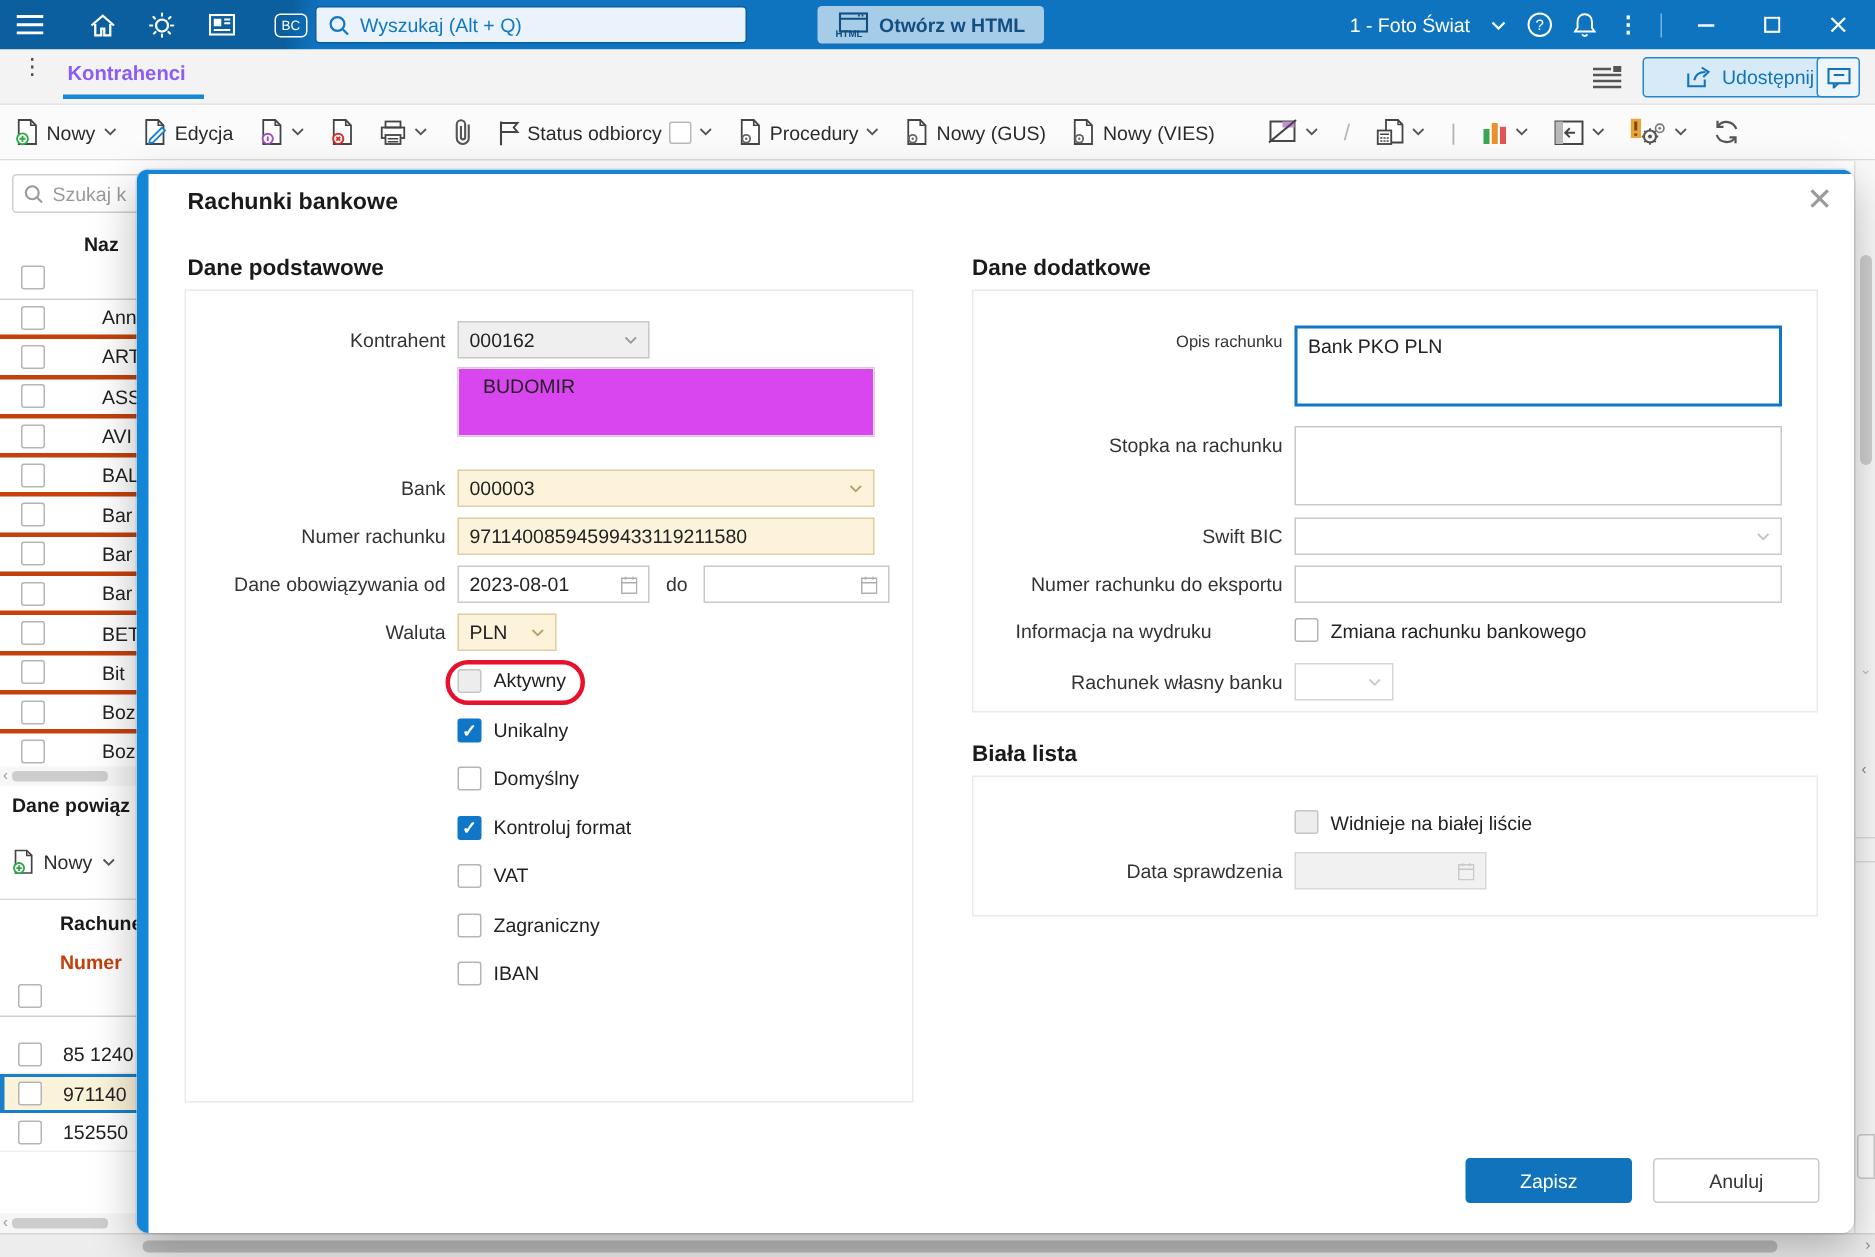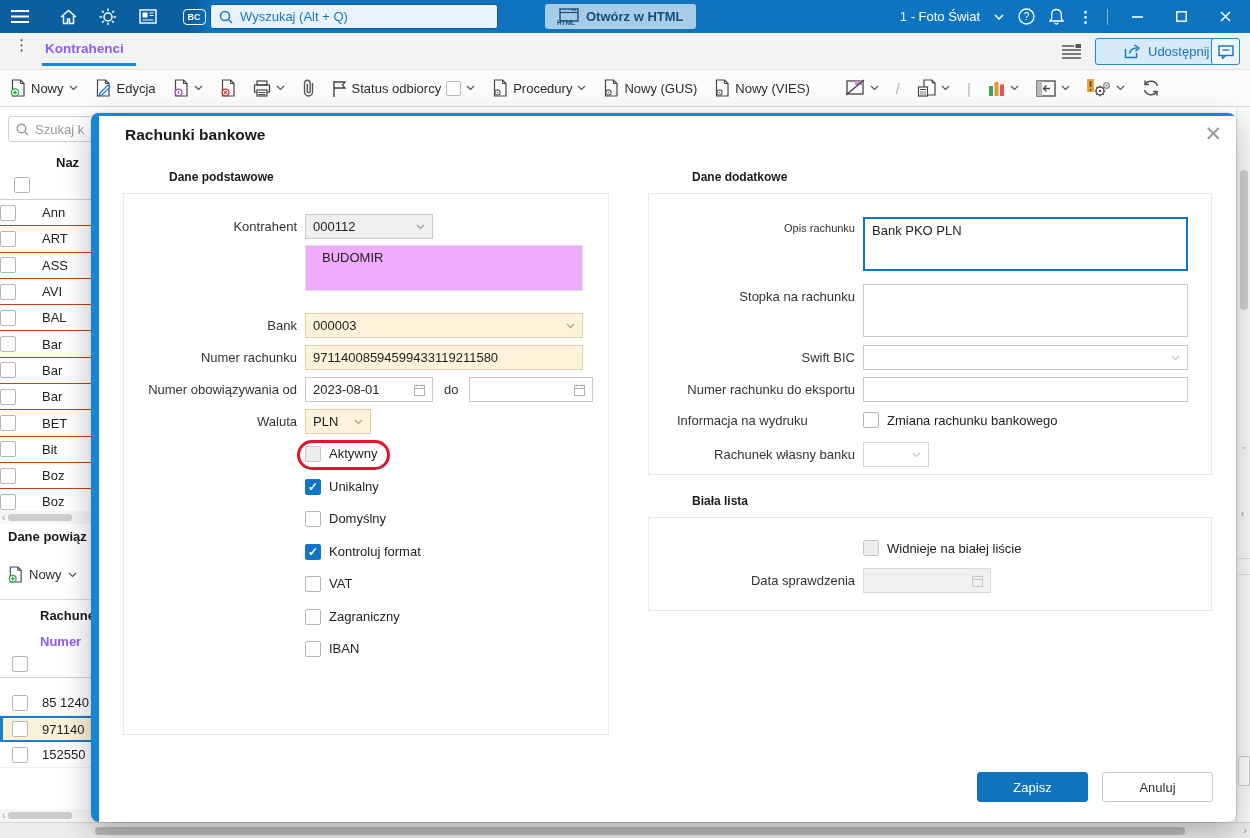--- a/index.html
+++ b/index.html
@@ -47,29 +47,29 @@
   .lp-search{position:absolute;left:8px;top:9px;width:140px;height:26px;box-sizing:border-box;border:1px solid #cfcfcf;border-radius:3px;
     display:flex;align-items:center;gap:6px;padding:0 7px;color:#9a9a9a;font-size:13px;background:#fff;}
   .lp-header{position:absolute;left:0;top:41px;width:160px;height:52px;border-bottom:1px solid #cfcfcf;box-sizing:border-box;}
   .lp-colname{position:absolute;left:56px;top:7px;font-weight:700;font-size:13px;color:#1a1a1a;}
   .chk{width:16px;height:16px;box-sizing:border-box;border:1px solid #b5b5b5;background:#fff;border-radius:2px;
     display:inline-flex;align-items:center;justify-content:center;flex:none;cursor:pointer;}
   .chk.checked{background:#1077c8;border-color:#1077c8;}
   .chk.checked::after{content:"✓";color:#fff;font-size:12px;font-weight:700;line-height:1;}
   .chk.dis{background:#ededed;border-color:#c6c6c6;}
   .lp-rows{position:absolute;left:0;top:93px;width:160px;}
-  .lp-row{height:26.3px;display:flex;align-items:center;gap:26px;padding-left:0;border-bottom:1px solid #c2410c;box-sizing:border-box;}
+  .lp-row{height:26.3px;display:flex;align-items:center;gap:38px;padding-left:14px;border-bottom:3px solid #c2410c;box-sizing:border-box;}
   .lp-txt{font-size:13px;color:#222;}
   .lp-hscroll{position:absolute;left:0;top:404px;width:160px;height:13px;background:#f6f6f6;display:flex;align-items:center;gap:3px;padding-left:2px;box-sizing:border-box;}
   .lp-hthumb{width:64px;height:7px;background:#cdcdcd;border-radius:3px;}
   .lp-sec{position:absolute;left:8px;top:422px;font-size:13px;font-weight:700;color:#1a1a1a;}
   .lp-new{position:absolute;left:8px;top:459px;display:flex;align-items:center;gap:6px;font-size:13px;color:#2b2b2b;cursor:pointer;}
   .lp-h2{position:absolute;left:0;top:492px;width:160px;height:79px;border-top:1px solid #dcdcdc;border-bottom:1px solid #cfcfcf;box-sizing:border-box;}
   .lp-h2 .c1{position:absolute;left:40px;top:8px;font-weight:700;font-size:13px;color:#1a1a1a;}
-  .lp-h2 .c2{position:absolute;left:40px;top:34px;font-weight:700;font-size:13px;color:#8b5cf6;}
+  .lp-h2 .c2{position:absolute;left:40px;top:34px;font-weight:700;font-size:13px;color:#c2410c;}
   .rel-rows{position:absolute;left:0;top:571px;width:160px;margin-top:12px;}
   .rel-row{height:26px;display:flex;align-items:center;gap:14px;padding-left:12px;border-bottom:1px solid #efefef;box-sizing:border-box;font-size:13px;color:#222;}
   .rel-row.sel{background:#fbf2da;border-top:2px solid #1a7fc9;border-bottom:2px solid #1a7fc9;border-left:3px solid #1a7fc9;padding-left:9px;}
   .lp-hscroll2{position:absolute;left:0;top:702px;width:160px;height:13px;background:#f6f6f6;display:flex;align-items:center;gap:3px;padding-left:2px;box-sizing:border-box;}
 
   
   .rstrip{position:absolute;left:1236px;top:107px;width:14px;height:715px;background:#fafafa;border-left:1px solid #e4e4e4;box-sizing:border-box;z-index:1;}
   .rthumb{position:absolute;left:3px;top:63px;width:8px;height:140px;background:#d0d0d0;border-radius:4px;}
   .rline{position:absolute;left:0;width:14px;height:1px;background:#dedede;}
   .rbox{position:absolute;left:1px;top:649px;width:12px;height:30px;background:#fff;border:1px solid #ccc;border-radius:3px 0 0 3px;box-sizing:border-box;}
@@ -79,33 +79,33 @@
   .fthumb{position:absolute;left:95px;top:4px;width:1090px;height:8px;background:#bdbdbd;border-radius:4px;cursor:pointer;}
   .farrow{position:absolute;right:3px;top:1px;color:#909090;font-size:11px;cursor:pointer;}
 
   
   .dialog{position:absolute;left:91px;top:113px;width:1145px;height:709px;background:#fff;border-radius:8px;
     box-shadow:0 10px 30px rgba(0,0,0,.28),0 0 0 1px rgba(0,0,0,.06);z-index:10;overflow:hidden;}
   .dialog .edge-l{position:absolute;left:0;top:0;width:8px;height:100%;background:#1486d8;}
   .dialog .edge-t{position:absolute;left:0;top:0;width:100%;height:3px;background:#1486d8;}
   .dlg-title{position:absolute;left:34px;top:13px;font-size:15.5px;font-weight:700;color:#1a1a1a;}
   .dlg-close{position:absolute;right:14px;top:10px;font-size:21px;color:#9a9a9a;cursor:pointer;line-height:1;}
-  .sechdr{position:absolute;font-size:12px;font-weight:700;color:#1a1a1a;margin-left:44px;}
+  .sechdr{position:absolute;font-size:15px;font-weight:700;color:#1a1a1a;}
   .gbox{position:absolute;border:1px solid #e9e9e9;background:#fff;box-sizing:border-box;}
   .frow{position:absolute;display:flex;align-items:center;left:12px;}
   .flabel{width:194px;text-align:right;margin-right:8px;font-size:13px;color:#333;flex:none;}
   .frow2{position:absolute;display:flex;align-items:center;left:570px;}
   .ctl{box-sizing:border-box;height:25px;border:1px solid #c9c9c9;background:#fff;font-size:13px;color:#222;
     display:flex;align-items:center;padding:0 7px;gap:5px;}
   .ctl.beige{background:#fcf3da;border-color:#ddcfa6;}
   .ctl.gray{background:#efefef;}
   .ctl.dis{background:#f1f1f1;border-color:#d9d9d9;color:#8a8a8a;}
   .ctl .grow{flex:1;}
   .tarea{box-sizing:border-box;border:1px solid #c9c9c9;background:#fff;font-size:13px;color:#222;padding:4px 7px;position:absolute;}
-  .tarea.soft{background:#f0abfc;border-color:#e0e0e0;padding-left:16px;}
+  .tarea.soft{background:#d946ef;border-color:#e0e0e0;padding-left:16px;}
   .tarea.focus{border:2px solid #1077c8;}
   .cbcol{position:absolute;left:214px;top:333px;display:flex;flex-direction:column;gap:14.5px;}
   .cbrow{position:relative;display:inline-flex;gap:8px;height:18px;width:fit-content;}
   .cbl{font-size:13px;color:#222;white-space:nowrap;}
   .ring{position:absolute;inset:-6px -13px -6px -8px;border:3px solid #e8112d;border-radius:15px;pointer-events:none;}
   .btn{position:absolute;width:111px;height:30px;box-sizing:border-box;border-radius:3px;font-size:13px;
     display:flex;align-items:center;justify-content:center;cursor:pointer;font-family:"Liberation Sans",sans-serif;}
   .btn.primary{background:#1073bb;color:#fff;border:1px solid #1073bb;}
   .btn.secondary{background:#fff;color:#333;border:1px solid #c9c9c9;}
 </style>
@@ -132,21 +132,21 @@
         </svg>
     </div>
     <div class="tb-ic" style="width:40px">
       <svg width="18" height="15" viewBox="0 0 18 15">
           <rect x="1" y="1" width="16" height="13" fill="none" stroke="#fff" stroke-width="1.4"></rect>
           <rect x="3.5" y="3.5" width="5" height="5" fill="#fff"></rect>
           <path d="M10.5 4h4M10.5 6.5h4M3.5 11h11" stroke="#fff" stroke-width="1.2"></path>
         </svg>
     </div>
     <div class="tb-ic" style="width:44px;margin-left:4px">
-      <span style="border:1.6px solid #fff;border-radius:4px;padding:2px 4px;font-size:9px;font-weight:700;color:#fff">BC</span>
+      <span style="border:1.6px solid #fff;border-radius:4px;padding:2px 4px;font-size:9px;font-weight:400;color:#fff">BC</span>
     </div>
 
     <div class="tb-search">
       <svg width="14" height="14" viewBox="0 0 14 14">
           <circle cx="6" cy="6" r="4.6" fill="none" stroke="#1378bf" stroke-width="1.5"></circle>
           <path d="M9.5 9.5L13 13" stroke="#1378bf" stroke-width="1.5"></path>
         </svg>
       <span>Wyszukaj (Alt + Q)</span>
     </div>
 
@@ -503,21 +503,21 @@
     <div class="edge-t"></div>
     <div class="dlg-title">Rachunki bankowe</div>
     <div class="dlg-close">✕</div>
 
     <div class="sechdr" style="left:34px;top:57px">Dane podstawowe</div>
     <div class="gbox" style="left:32px;top:80px;width:486px;height:542px"></div>
 
     <div class="frow" style="top:101px">
       <span class="flabel">Kontrahent</span>
       <div class="ctl gray" style="width:128px">
-        <span class="grow">000112</span>
+        <span class="grow">000162</span>
         <svg width="9" height="6" viewBox="0 0 9 6">
             <path d="M1 1l3.5 3.5L8 1" fill="none" stroke="#9a9a9a" stroke-width="1.2"></path>
           </svg>
       </div>
     </div>
     <div class="tarea soft" style="left:214px;top:132px;width:278px;height:46px">
       <span>BUDOMIR</span>
     </div>
 
     <div class="frow" style="top:200px">
@@ -531,21 +531,21 @@
     </div>
 
     <div class="frow" style="top:232px">
       <span class="flabel">Numer rachunku</span>
       <div class="ctl beige" style="width:278px">
         <span class="grow">97114008594599433119211580</span>
       </div>
     </div>
 
     <div class="frow" style="top:264px">
-      <span class="flabel">Numer obowiązywania od</span>
+      <span class="flabel">Dane obowiązywania od</span>
       <div class="ctl" style="width:128px">
         <span class="grow">2023-08-01</span>
         <svg width="11" height="12" viewBox="0 0 11 12">
             <rect x="0.5" y="1.5" width="10" height="10" fill="none" stroke="#b0b0b0"></rect>
             <path d="M0.5 4.5h10M3 0.5v2M8 0.5v2" stroke="#b0b0b0"></path>
           </svg>
       </div>
       <span style="margin:0 11px;font-size:13px;color:#333">do</span>
       <div class="ctl" style="width:124px">
         <span class="grow"></span>

